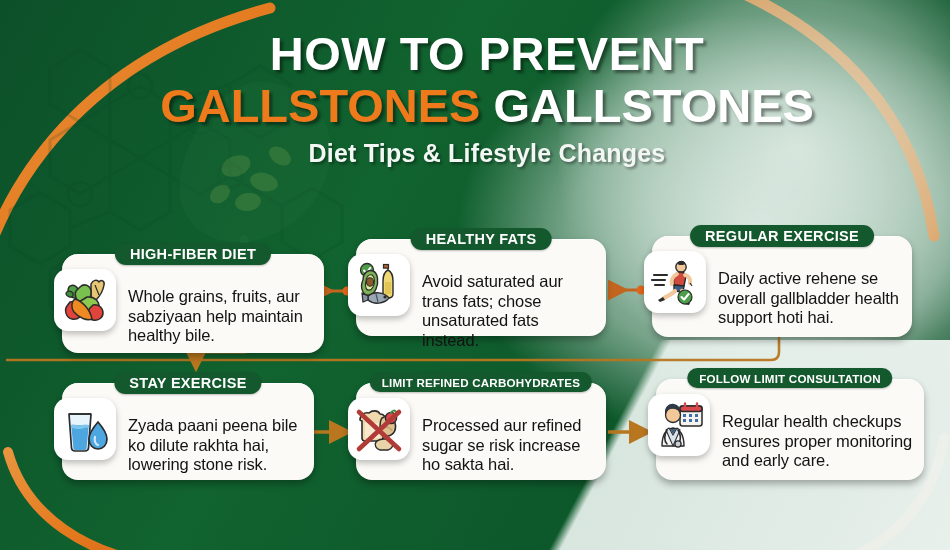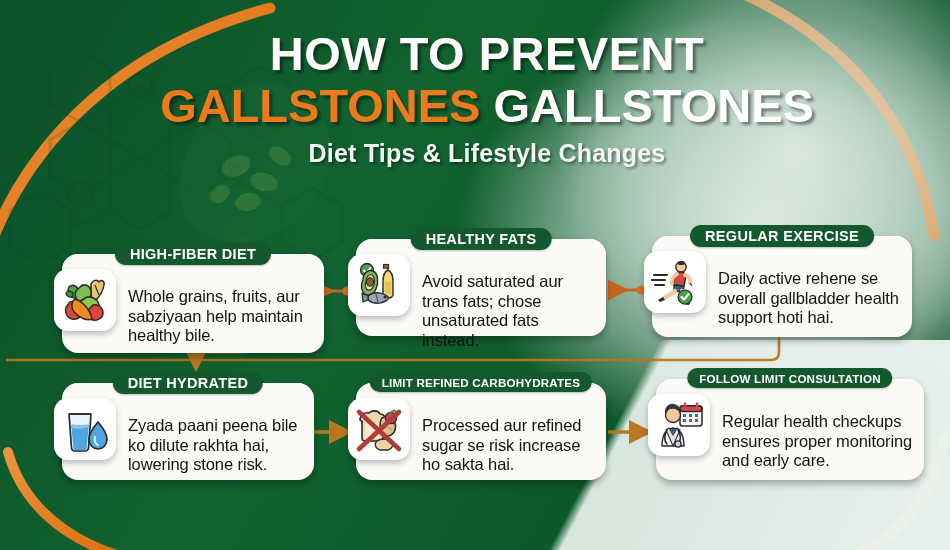--- a/index.html
+++ b/index.html
@@ -258,21 +258,21 @@
           <line x1="5" y1="28" x2="14" y2="28"></line>
         </g>
         <circle cx="35" cy="40" r="7" fill="#4b9f4a" stroke="#2b2b2b" stroke-width="1.2"></circle>
         <path d="M31.5 40 L34 42.6 L38.6 37" stroke="#ffffff" stroke-width="2.1" fill="none" stroke-linecap="round" stroke-linejoin="round"></path>
       </svg>
     </div>
     <div class="desc">Daily active rehene se overall gallbladder health support hoti hai.</div>
   </div>
 
   <div class="card" style="left:62px; top:372px; width:252px; height:108px;">
-    <div class="badge sz-lg">DIET HYDRATED</div>
+    <div class="badge sz-lg">STAY EXERCISE</div>
     <div class="body"></div>
     <div class="tile">
       <svg viewBox="0 0 50 50">
         <path d="M9 10 L31 10 L28.5 44 C28.3 46 27 47 25 47 L15 47 C13 47 11.7 46 11.5 44 Z" fill="#e8f4fb" stroke="#2b2b2b" stroke-width="1.7" stroke-linejoin="round"></path>
         <path d="M11.2 21 L28.8 21 L26.6 44 C26.5 45.4 25.8 46 24.6 46 L15.4 46 C14.2 46 13.5 45.4 13.4 44 Z" fill="#4da6e0"></path>
         <path d="M11.2 21 C15 19.5 18 22.5 22 21 C25 19.9 27 20.5 28.8 21 L28.5 24 C26 22.5 24 24.5 20 25 C16 25.5 13.5 23.5 11 24 Z" fill="#7fc4ec"></path>
         <line x1="9" y1="10" x2="31" y2="10" stroke="#2b2b2b" stroke-width="1.7"></line>
         <path d="M38 18 C44 25 47 30 47 35 C47 41 43 45 38 45 C33 45 29 41 29 35 C29 30 32 25 38 18 Z" fill="#4da6e0" stroke="#2b2b2b" stroke-width="1.7" stroke-linejoin="round"></path>
         <path d="M35 33 C34 36 35 40 38 41" stroke="#cfe9f8" stroke-width="2.2" fill="none" stroke-linecap="round"></path>
       </svg>

